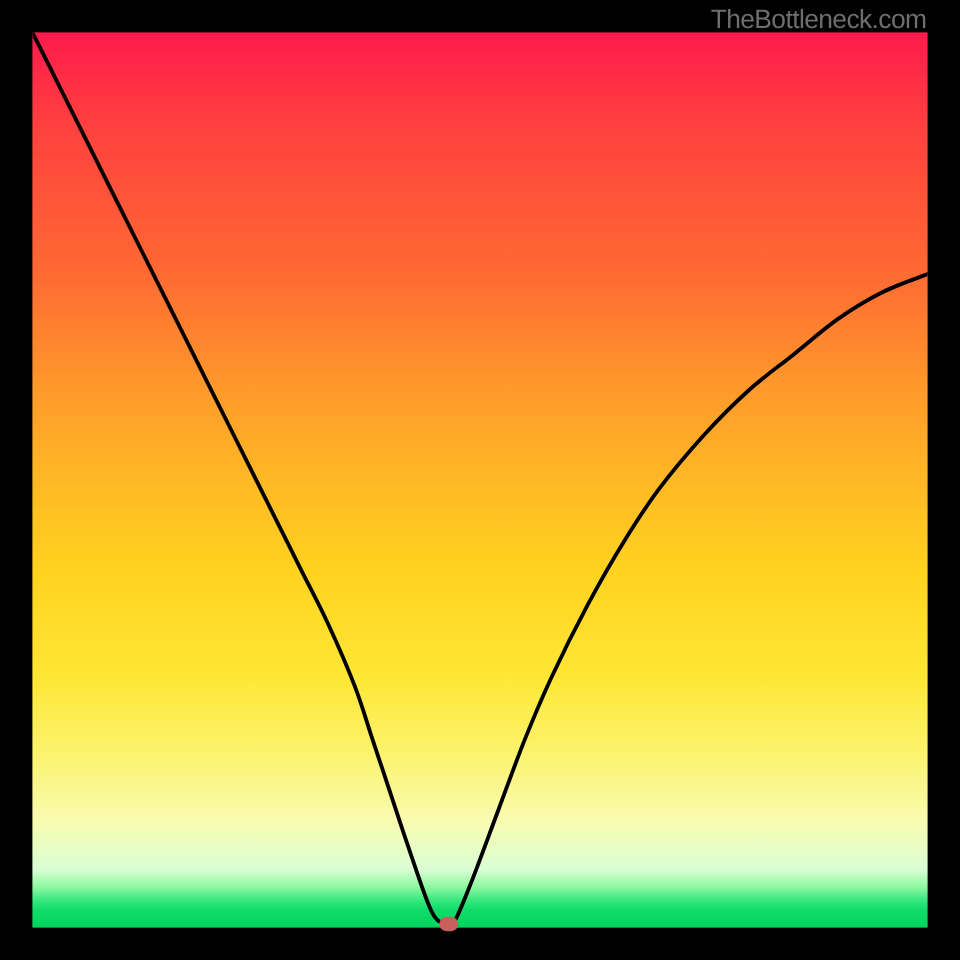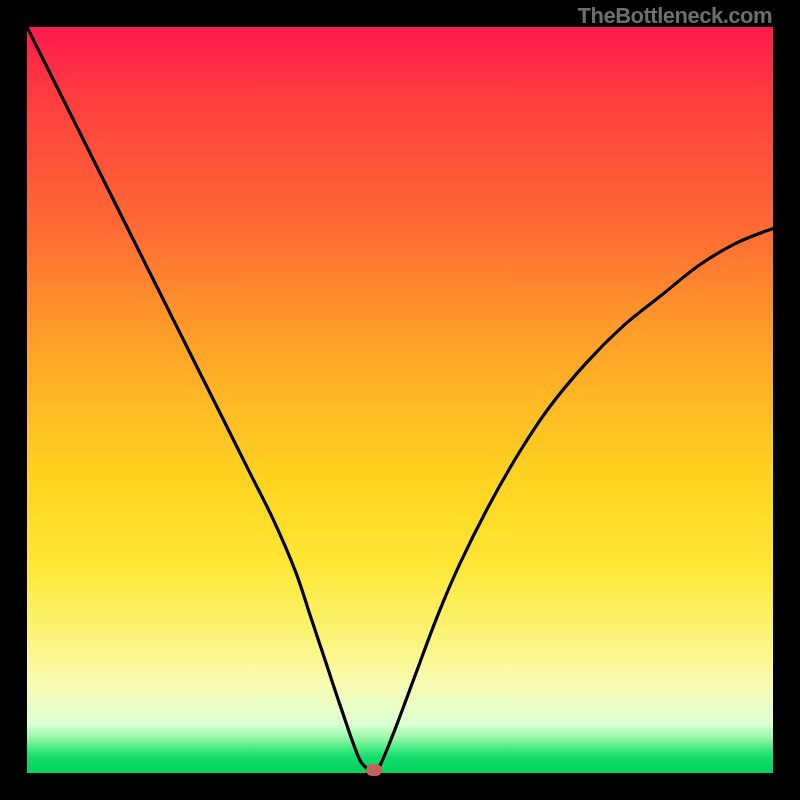--- a/index.html
+++ b/index.html
@@ -55,21 +55,21 @@
     border-radius: 6px;
     background: #c7605a;
     transform: translate(-50%, -50%);
   }
   .watermark {
     position: absolute;
     right: 28px;
     top: 3px;
     font-family: Arial, Helvetica, sans-serif;
     font-size: 22px;
-    font-weight: 700;
+    font-weight: 400;
     letter-spacing: -0.5px;
     color: #6e6e6e;
     user-select: none;
     white-space: nowrap;
   }
 </style>
 </head>
 <body>
 
 <div class="frame">

